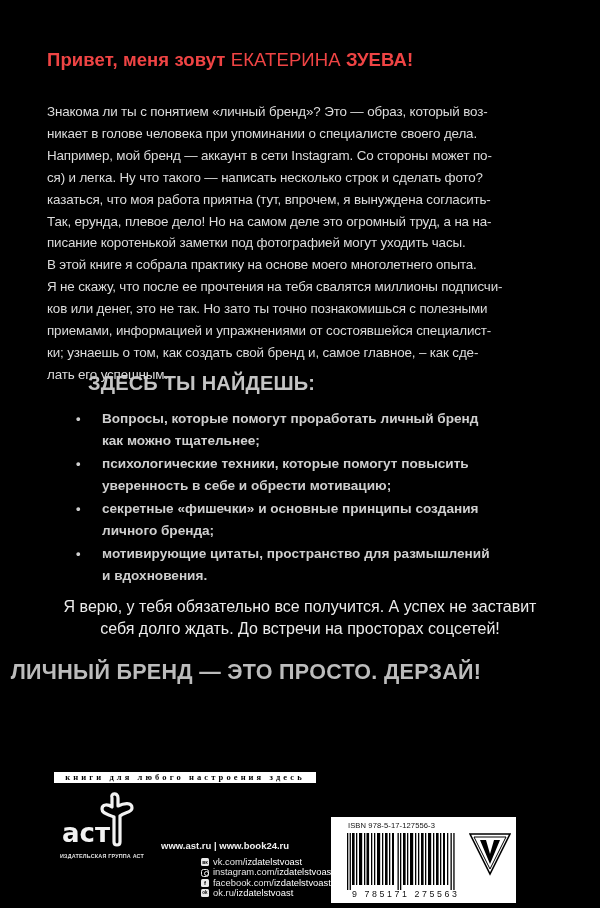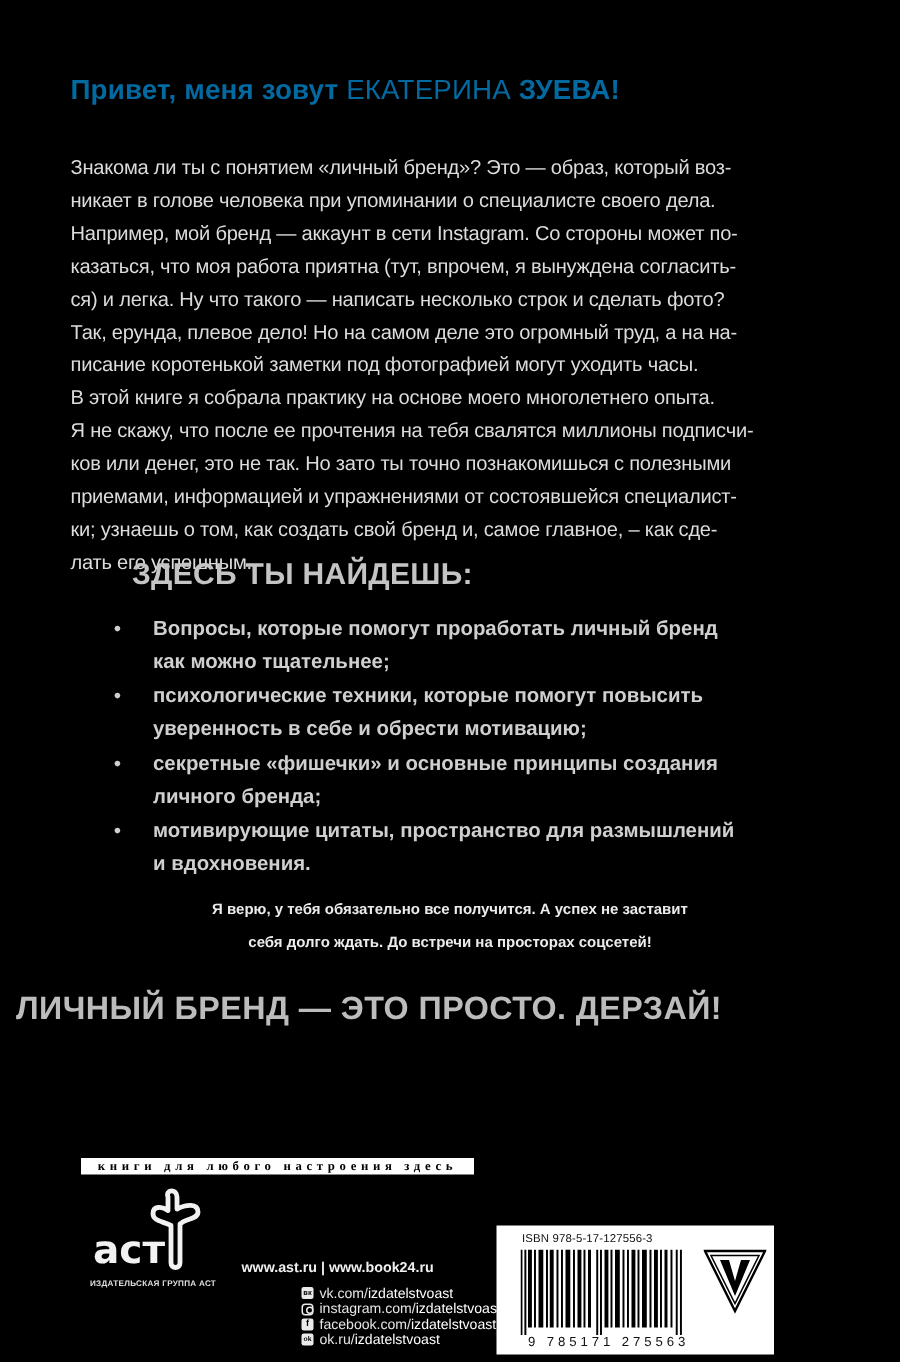--- a/index.html
+++ b/index.html
@@ -1,32 +1,32 @@
 <!DOCTYPE html>
 <html><head>
 <meta charset="utf-8">
 <style>
   * { box-sizing: border-box; margin: 0; padding: 0; }
   html, body { width: 600px; height: 908px; background: #000; overflow: hidden; }
   body { position: relative; font-family: "Liberation Sans", "DejaVu Sans", sans-serif; color: #d6d6d6; }
 
   .intro { position: absolute; left: 47px; top: 48px; width: 520px; }
-  .intro h1 { font-size: 18.5px; font-weight: bold; color: #0369a1; line-height: 24px; letter-spacing: 0.1px; white-space: nowrap; }
+  .intro h1 { font-size: 18.5px; font-weight: bold; color: #ef4444; line-height: 24px; letter-spacing: 0.1px; white-space: nowrap; }
   .intro h1 .thin { font-weight: normal; }
   .intro .para { font-size: 13.4px; line-height: 21.9px; color: #dcdcdc; letter-spacing: -0.15px; margin-top: 29px; }
   .intro .para .ln { display: block; white-space: nowrap; }
 
   .find { position: absolute; left: 88px; top: 370px; width: 470px; }
   .find h2 { font-size: 20px; font-weight: bold; color: #c4c4c4; letter-spacing: 0.2px; line-height: 26px; margin-bottom: 12px; }
   .find ul { list-style: none; }
   .find li { position: relative; padding-left: 26px; margin-left: -12px; font-size: 13.6px; font-weight: bold; color: #cfcfcf; line-height: 21.5px; margin-bottom: 2px; }
   .find li .bullet { position: absolute; left: 0; top: 0; font-size: 13px; }
   .find li .ln { display: block; white-space: nowrap; }
 
-  .closing { position: absolute; left: 0; top: 596px; width: 600px; text-align: center; font-size: 10px; font-weight: bold; color: #ececec; line-height: 22px; }
+  .closing { position: absolute; left: 0; top: 596px; width: 600px; text-align: center; font-size: 16px; font-weight: normal; color: #ececec; line-height: 22px; }
   .closing .ln { display: block; white-space: nowrap; }
 
   .slogan { position: absolute; left: 0; top: 660px; width: 492px; text-align: center; font-size: 21.5px; font-weight: bold; color: #bcbcbc; letter-spacing: 0.3px; white-space: nowrap; }
 
   .banner { position: absolute; left: 54px; top: 772px; width: 262px; height: 11px; background: #fff; color: #000; font-size: 8.5px; font-weight: bold; line-height: 11px; letter-spacing: 3.1px; text-align: center; white-space: nowrap; overflow: hidden; font-family: Liberation Serif, serif; }
 
   .logo { position: absolute; left: 60px; top: 790px; width: 90px; height: 80px; }
   .logo .pub { position: absolute; left: 0; top: 63px; width: 100px; font-size: 5.4px; color: #e0e0e0; letter-spacing: 0.2px; white-space: nowrap; font-weight: bold; }
 
   .links { position: absolute; left: 161px; top: 792px; }
@@ -49,22 +49,22 @@
 <section class="intro">
   <h1>
     <span>Привет, меня зовут</span>
     <span class="thin">ЕКАТЕРИНА</span>
     <span>ЗУЕВА!</span>
   </h1>
   <p class="para">
     <span class="ln">Знакома ли ты с понятием «личный бренд»? Это — образ, который воз-</span>
     <span class="ln">никает в голове человека при упоминании о специалисте своего дела.</span>
     <span class="ln">Например, мой бренд — аккаунт в сети Instagram. Со стороны может по-</span>
+    <span class="ln">ся) и легка. Ну что такого — написать несколько строк и сделать фото?</span>
     <span class="ln">казаться, что моя работа приятна (тут, впрочем, я вынуждена согласить-</span>
-    <span class="ln">ся) и легка. Ну что такого — написать несколько строк и сделать фото?</span>
     <span class="ln">Так, ерунда, плевое дело! Но на самом деле это огромный труд, а на на-</span>
     <span class="ln">писание коротенькой заметки под фотографией могут уходить часы.</span>
     <span class="ln">В этой книге я собрала практику на основе моего многолетнего опыта.</span>
     <span class="ln">Я не скажу, что после ее прочтения на тебя свалятся миллионы подписчи-</span>
     <span class="ln">ков или денег, это не так. Но зато ты точно познакомишься с полезными</span>
     <span class="ln">приемами, информацией и упражнениями от состоявшейся специалист-</span>
     <span class="ln">ки; узнаешь о том, как создать свой бренд и, самое главное, – как сде-</span>
     <span class="ln">лать его успешным.</span>
   </p>
 </section>

